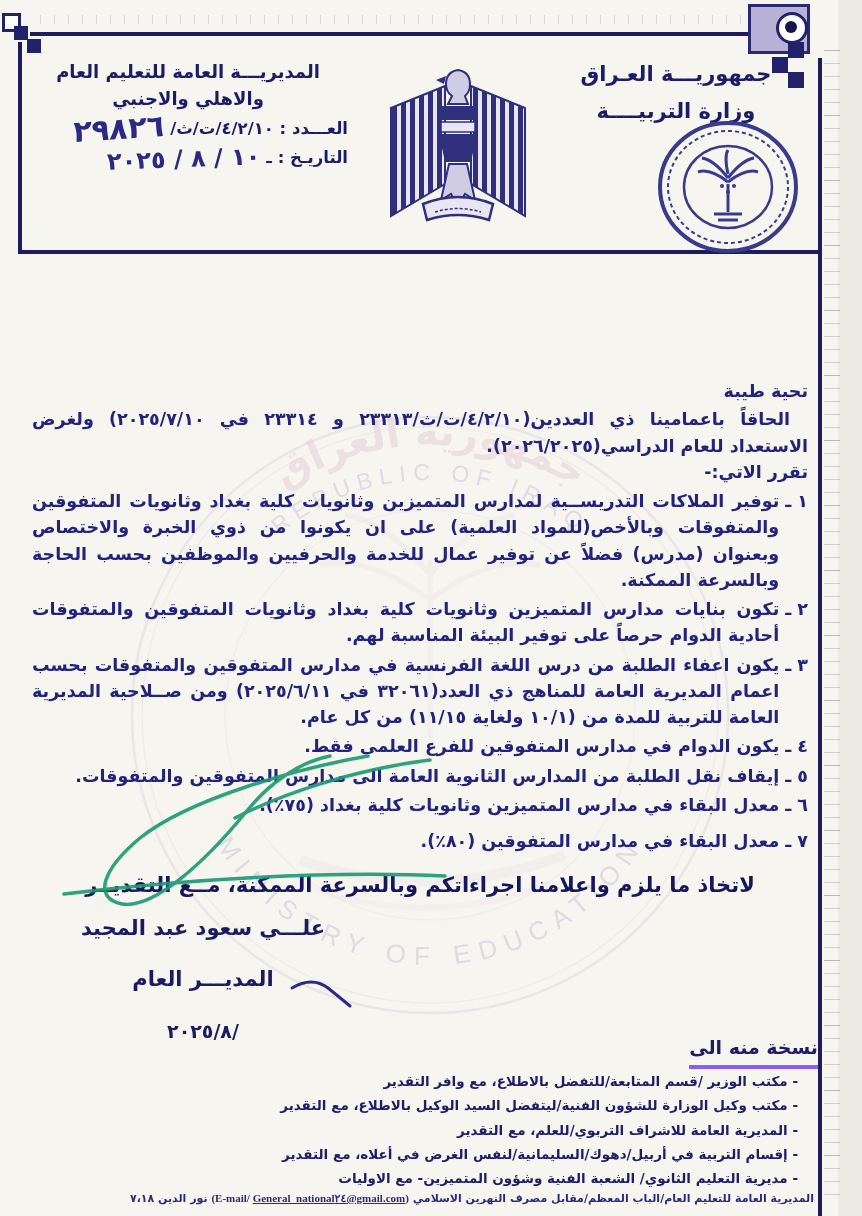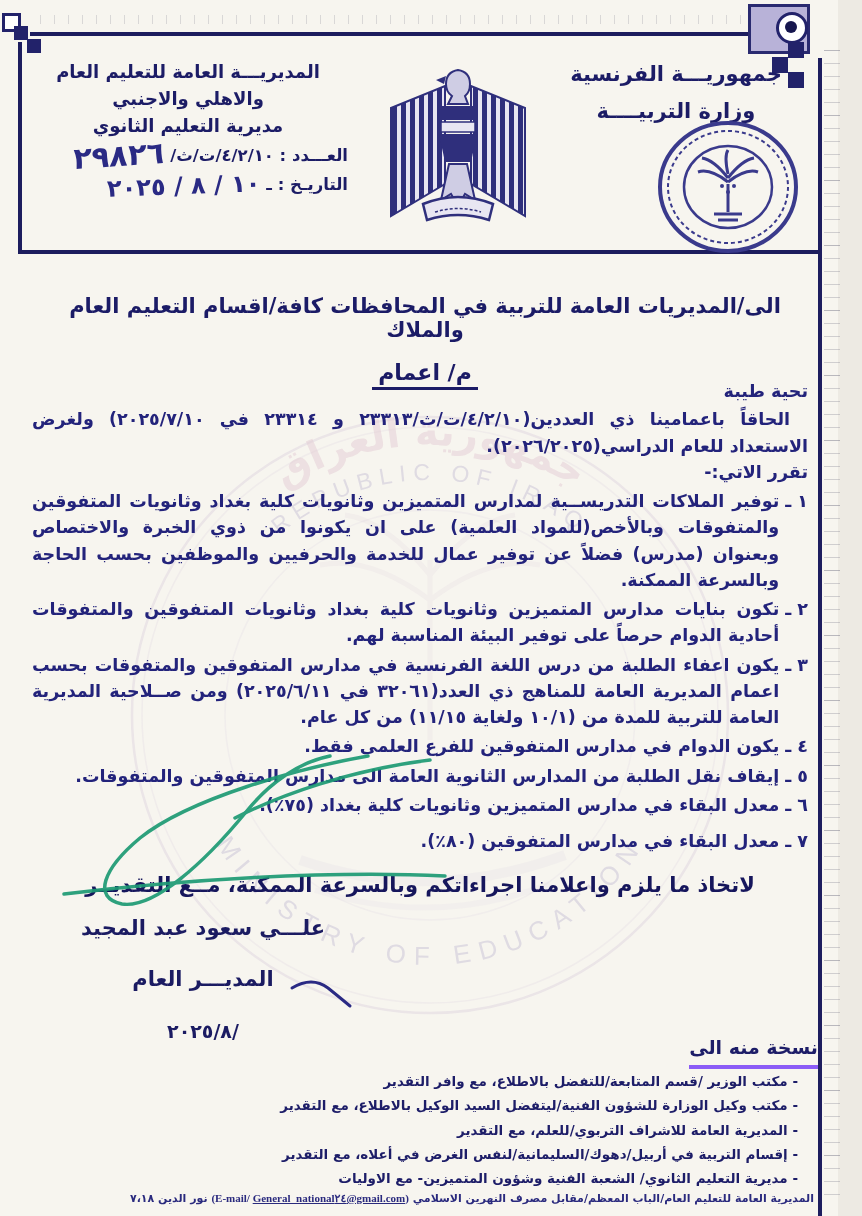--- a/index.html
+++ b/index.html
@@ -115,21 +115,21 @@
   <div class="sq" style="left:14px;top:26px;width:14px;height:14px;"></div>
   <div class="sq" style="left:27px;top:39px;width:14px;height:14px;"></div>
   <div class="abs corner-ornament"></div>
   <div class="ornament-ring"></div>
   <div class="ornament-dot"></div>
   <div class="sq" style="left:788px;top:42px;width:16px;height:16px;"></div>
   <div class="sq" style="left:772px;top:57px;width:16px;height:16px;"></div>
   <div class="sq" style="left:788px;top:72px;width:16px;height:16px;"></div>
 
   <div class="abs hdr-right b rtl">
-    <div>جمهوريـــة الفرنسية</div>
+    <div>جمهوريـــة العـراق</div>
     <div>وزارة التربيــــة</div>
   </div>
   <svg class="abs" style="left:652px;top:116px;" width="152" height="142" viewBox="0 0 152 142">
     <ellipse cx="76" cy="71" rx="68" ry="64" fill="none" stroke="#3a3a8c" stroke-width="4"></ellipse>
     <ellipse cx="76" cy="71" rx="60" ry="56" fill="none" stroke="#3a3a8c" stroke-width="2" stroke-dasharray="4 3"></ellipse>
     <ellipse cx="76" cy="71" rx="44" ry="41" fill="none" stroke="#3a3a8c" stroke-width="2.5"></ellipse>
     <g stroke="#3a3a8c" fill="none" stroke-width="3">
       <path d="M 76,96 v -28"></path>
       <path d="M 76,66 q -18,-14 -30,-10"></path>
         <path d="M 76,66 q 18,-14 30,-10"></path>
@@ -161,35 +161,30 @@
     <rect x="58" y="56" width="34" height="10" fill="#e8e6f2" stroke="#2f2f7c" stroke-width="1.5"></rect>
     <path d="M 56,68 h 38 l -6,28 h -26 z" fill="#2f2f7c"></path>
     <path d="M 66,98 l -8,36 10,-6 7,12 7,-12 10,6 -8,-36 z" fill="#cfcde4" stroke="#2f2f7c" stroke-width="2"></path>
     <path d="M 40,138 q 35,-14 70,0 l -4,16 q -31,-10 -62,0 z" fill="#e8e6f2" stroke="#2f2f7c" stroke-width="2.5"></path>
     <path d="M 52,146 q 23,-7 46,0" fill="none" stroke="#2f2f7c" stroke-width="1.5" stroke-dasharray="3 2"></path>
   </svg>
 
   <div class="abs hdr-left b rtl">
     <div>المديريـــة العامة للتعليم العام</div>
     <div>والاهلي والاجنبي</div>
-    <div>مديرية التعليم الثانوي</div>
     <div class="num-line">
       <span>العـــدد : ٤/٢/١٠/ت/ث/</span>
       <span class="hand">٢٩٨٢٦</span>
     </div>
     <div class="date-line">
       <span>التاريـخ : ـ</span>
       <span class="hand hand-date">١٠ / ٨ / ٢٠٢٥</span>
     </div>
   </div>
 
-  <div class="abs subject b rtl">
-    <div>الى/المديريات العامة للتربية في المحافظات كافة/اقسام التعليم العام والملاك</div>
-    <div><span class="ref">م/ اعمام</span></div>
-  </div>
 
   <div class="abs body-block b rtl">
     <div>تحية طيبة</div>
     <p class="intro" style="text-indent:18px;">الحاقاً باعمامينا ذي العددين(٤/٢/١٠/ت/ث/٢٣٣١٣ و ٢٣٣١٤ في ٢٠٢٥/٧/١٠) ولغرض الاستعداد للعام الدراسي(٢٠٢٦/٢٠٢٥).</p>
     <div>تقرر الاتي:-</div>
 
     <div class="item">
       <span class="num">١ ـ</span>
       <span class="txt">توفير الملاكات التدريســية لمدارس المتميزين وثانويات كلية بغداد وثانويات المتفوقين والمتفوقات وبالأخص(للمواد العلمية) على ان يكونوا من ذوي الخبرة والاختصاص وبعنوان (مدرس) فضلاً عن توفير عمال للخدمة والحرفيين والموظفين بحسب الحاجة وبالسرعة الممكنة.</span>
     </div>

